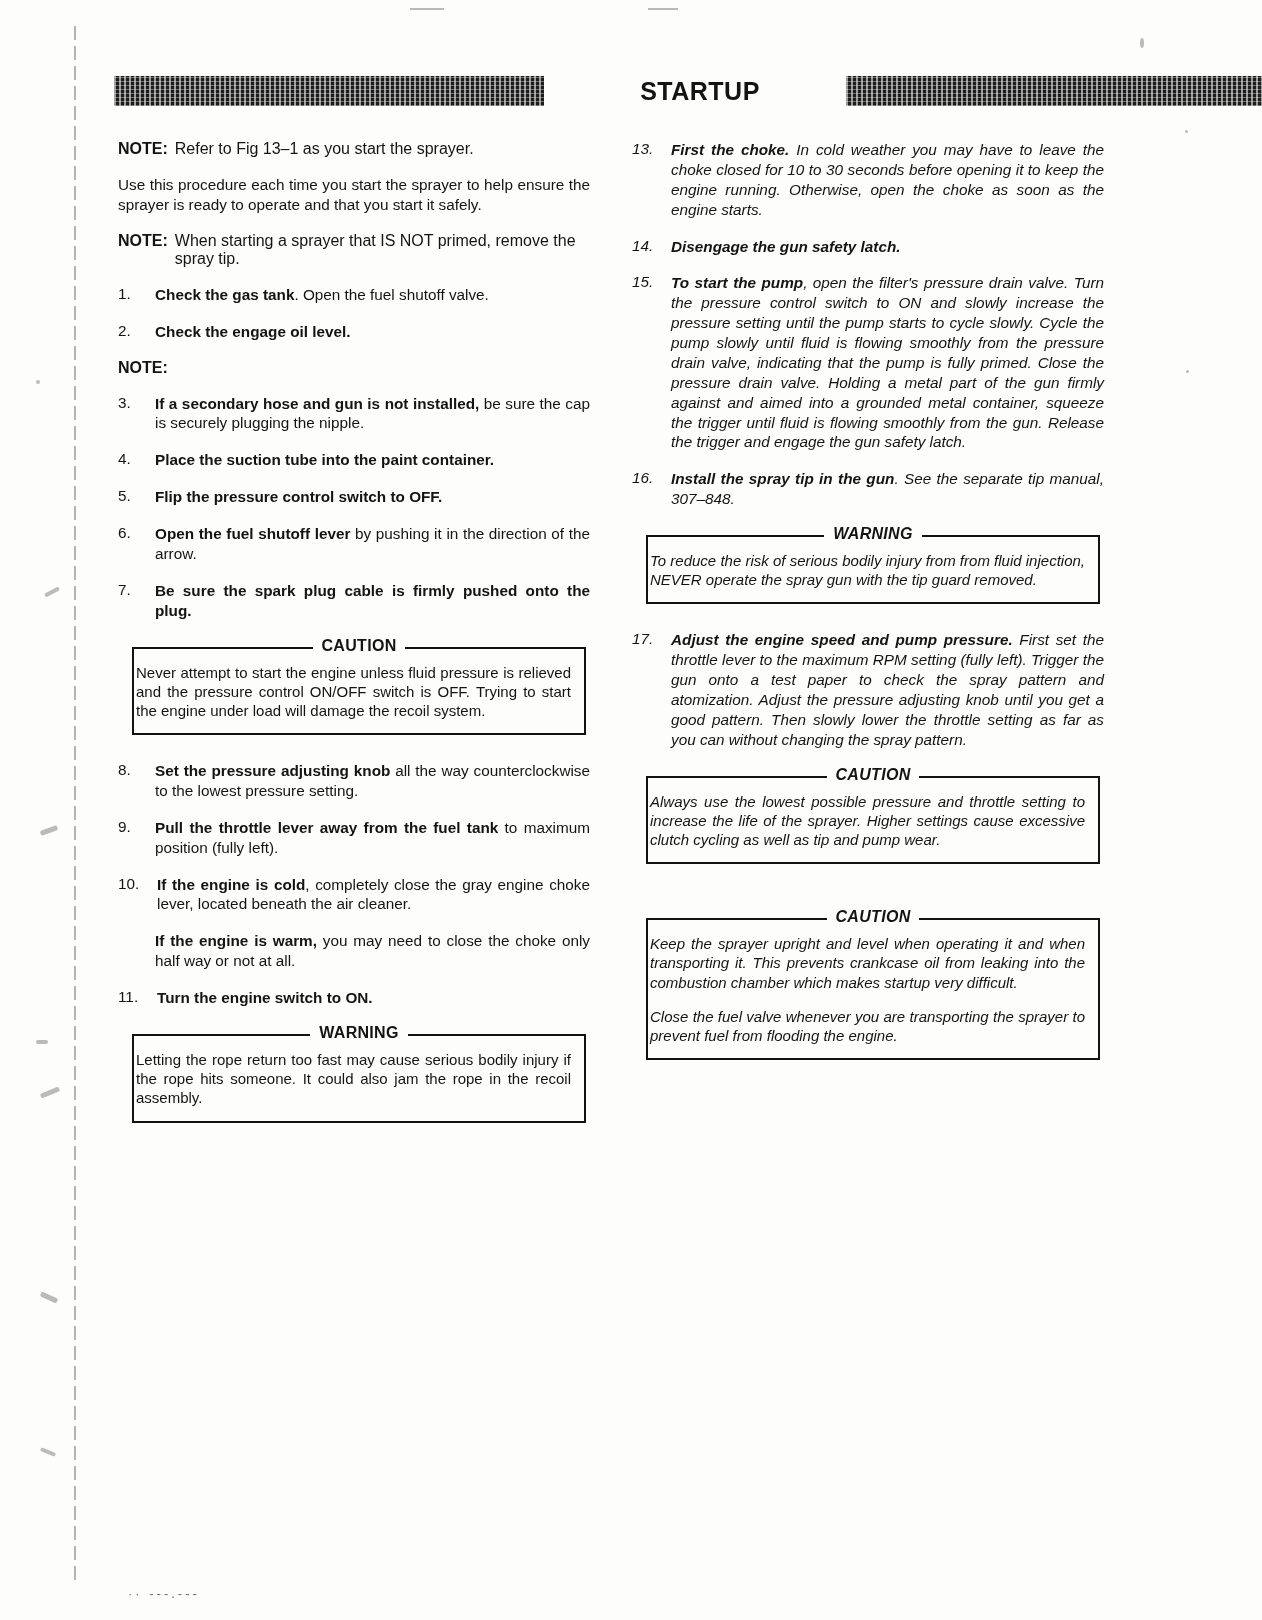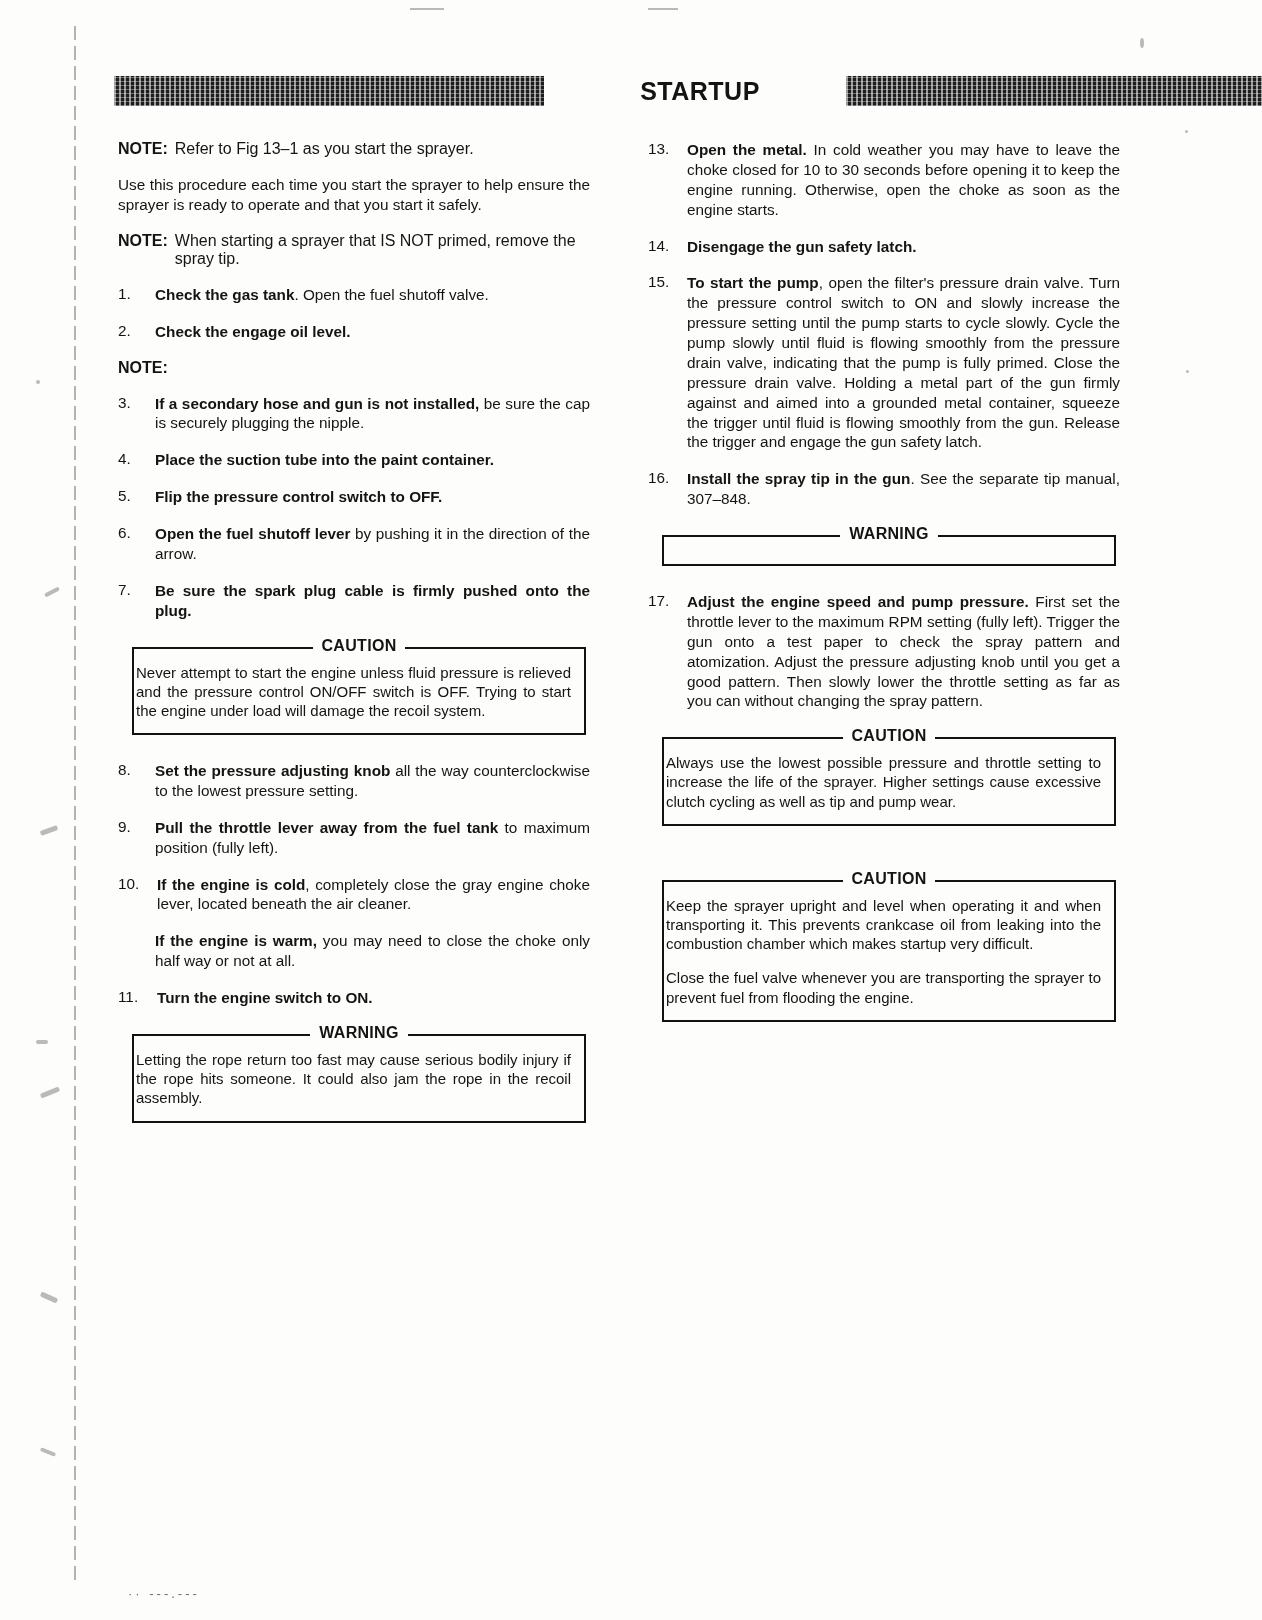--- a/index.html
+++ b/index.html
@@ -68,21 +68,21 @@
     font-family: "Liberation Sans", sans-serif;
   }
 
   
   .col {
     position: absolute;
     top: 140px;
     width: 472px;
   }
   .col-left  { left: 118px; }
-  .col-right { left: 648px; }
+  .col-right { left: 632px; font-style: italic; }
 
   .blk { margin-bottom: 17px; }
   p {
     margin: 0;
     font-size: 15.3px;
     line-height: 1.30;
     text-align: justify;
     text-justify: inter-word;
   }
   .note {
@@ -254,40 +254,41 @@
       <div class="legend"><span>WARNING</span></div>
       <p>Letting the rope return too fast may cause serious bodily injury if the rope hits someone. It could also jam the rope in the recoil assembly.</p>
     </div>
 
   </div>
 
   <div class="col col-right">
 
     <div class="blk item">
       <span class="num wide">13.</span>
-      <p class="txt"><span class="b">Open the metal.</span><span> In cold weather you may have to leave the choke closed for 10 to 30 seconds before opening it to keep the engine running. Otherwise, open the choke as soon as the engine starts.</span></p>
+      <p class="txt"><span class="b">First the choke.</span><span> In cold weather you may have to leave the choke closed for 10 to 30 seconds before opening it to keep the engine running. Otherwise, open the choke as soon as the engine starts.</span></p>
     </div>
 
     <div class="blk item">
       <span class="num wide">14.</span>
       <p class="txt"><span class="b">Disengage the gun safety latch.</span><span></span></p>
     </div>
 
     <div class="blk item">
       <span class="num wide">15.</span>
       <p class="txt"><span class="b">To start the pump</span><span>, open the filter's pressure drain valve. Turn the pressure control switch to ON and slowly increase the pressure setting until the pump starts to cycle slowly. Cycle the pump slowly until fluid is flowing smoothly from the pressure drain valve, indicating that the pump is fully primed. Close the pressure drain valve. Holding a metal part of the gun firmly against and aimed into a grounded metal container, squeeze the trigger until fluid is flowing smoothly from the gun. Release the trigger and engage the gun safety latch.</span></p>
     </div>
 
     <div class="blk item">
       <span class="num wide">16.</span>
       <p class="txt"><span class="b">Install the spray tip in the gun</span><span>. See the separate tip manual, 307–848.</span></p>
     </div>
 
     <div class="box">
       <div class="legend"><span>WARNING</span></div>
+      <p>To reduce the risk of serious bodily injury from from fluid injection, NEVER operate the spray gun with the tip guard removed.</p>
     </div>
 
     <div class="blk item">
       <span class="num wide">17.</span>
       <p class="txt"><span class="b">Adjust the engine speed and pump pressure.</span><span> First set the throttle lever to the maximum RPM setting (fully left). Trigger the gun onto a test paper to check the spray pattern and atomization. Adjust the pressure adjusting knob until you get a good pattern. Then slowly lower the throttle setting as far as you can without changing the spray pattern.</span></p>
     </div>
 
     <div class="box">
       <div class="legend"><span>CAUTION</span></div>
       <p>Always use the lowest possible pressure and throttle setting to increase the life of the sprayer. Higher settings cause excessive clutch cycling as well as tip and pump wear.</p>

